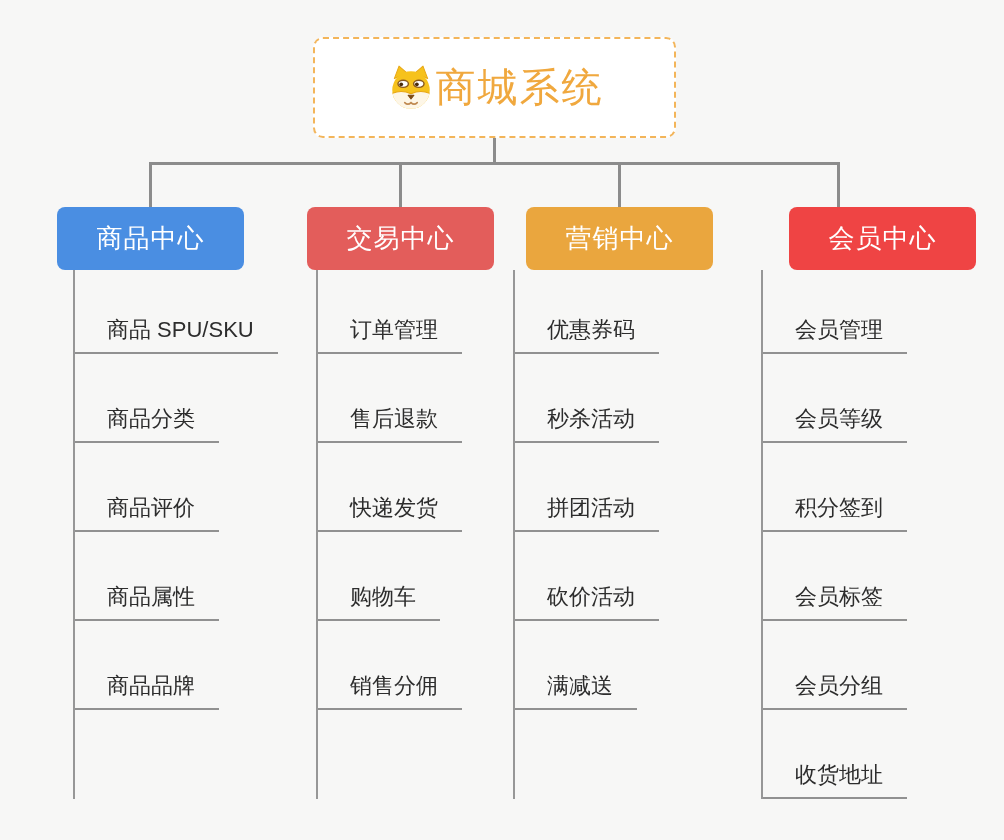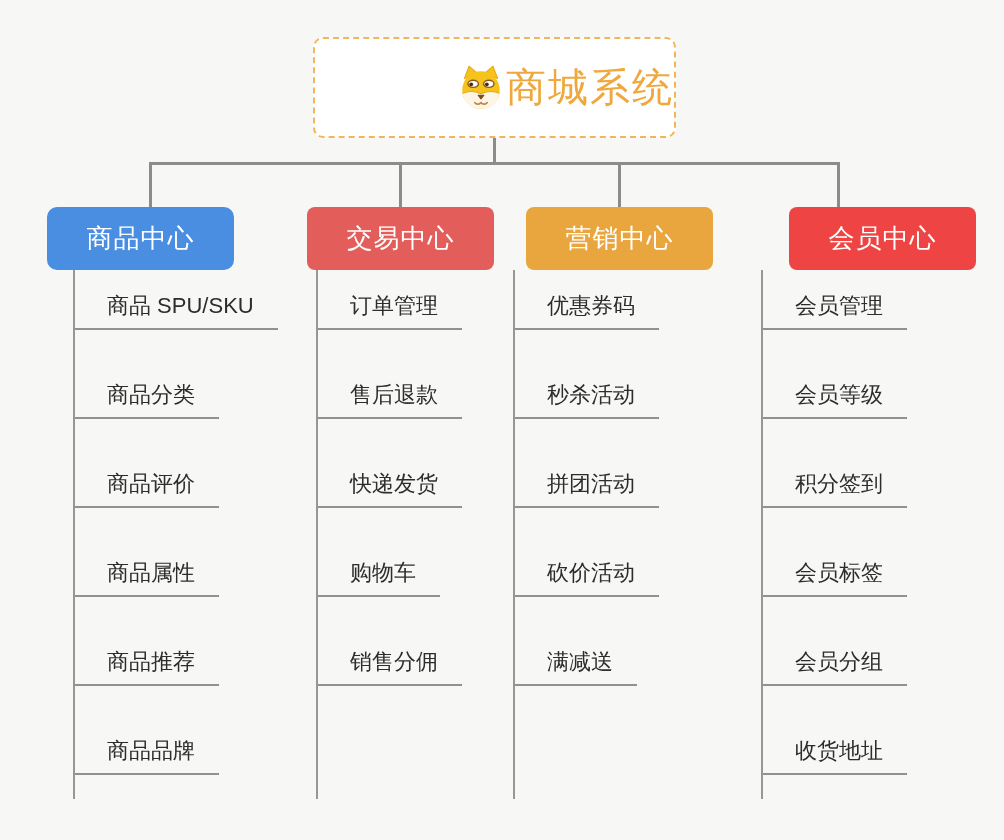--- a/index.html
+++ b/index.html
@@ -15,21 +15,21 @@
   }
 
   
   .root-node {
     position:absolute; left:313px; top:37px;
     width:363px; height:101px;
     background:#ffffff;
     border:2px dashed #f3b55a;
     border-radius:10px;
     box-sizing:border-box;
-    display:flex; align-items:center; justify-content:flex-end;
+    display:flex; align-items:center; justify-content:center;
   }
   .root-title {
     font-size:40px;
     letter-spacing:2px;
     color:#f0a83e;
     font-weight:500;
     white-space:nowrap;
   }
   .root-icon { width:50px; height:50px; flex:0 0 auto; }
 
@@ -47,21 +47,21 @@
     width:187px; height:63px;
     border-radius:8px;
     color:#ffffff;
     font-size:26px;
     letter-spacing:1px;
     display:flex; align-items:center; justify-content:center;
     box-sizing:border-box;
     cursor:default;
     white-space:nowrap;
   }
-  .bh-1 { left:47px;border-radius:10px; }  .bh-2 { left:307px; }
+  .bh-1 { left:57px; }  .bh-2 { left:307px; }
   .bh-3 { left:526px; } .bh-4 { left:745px; }
 
   
   .branch-col {
     position:absolute; top:270px;
     height:529px;
     border-left:2px solid #979797;
     display:flex; flex-direction:column; align-items:flex-start;
   }
   .col-1 { left:73px; }  .col-2 { left:316px; }
@@ -71,21 +71,21 @@
     box-sizing:border-box;
     height:89px;
     display:flex; align-items:flex-end;
     padding:0 24px 7px 32px;
     border-bottom:2px solid #919191;
     font-size:22px;
     color:#2d2d2d;
     white-space:nowrap;
     cursor:default;
   }
-  .item:first-child { height:60px; }
+  .item:first-child { height:84px; }
 </style>
 </head>
 <body>
 
 <div class="canvas">
 
   <div class="root-node">
     <svg class="root-icon" viewBox="0 0 48 48" aria-hidden="true">
       <path d="M8,15 L12.5,3 L20,9.5 Z" fill="#f6c21c" stroke="#e8a714" stroke-width="1" stroke-linejoin="round"></path>
       <path d="M40,15 L35.5,3 L28,9.5 Z" fill="#f6c21c" stroke="#e8a714" stroke-width="1" stroke-linejoin="round"></path>
@@ -112,21 +112,20 @@
   <div class="branch-header bh-1" style="background-color: rgb(74, 142, 226);">商品中心</div>
   <div class="branch-header bh-2" style="background-color: rgb(227, 93, 91);">交易中心</div>
   <div class="branch-header bh-3" style="background-color: rgb(234, 166, 62);">营销中心</div>
   <div class="branch-header bh-4" style="background-color: #ef4444; margin-left: 44px;">会员中心</div>
 
   <div class="branch-col col-1">
     <div class="item">商品 SPU/SKU</div>
     <div class="item">商品分类</div>
     <div class="item">商品评价</div>
     <div class="item">商品属性</div>
-    <div class="item">商品推荐</div>
     <div class="item">商品品牌</div>
   </div>
 
   <div class="branch-col col-2">
     <div class="item">订单管理</div>
     <div class="item">售后退款</div>
     <div class="item">快递发货</div>
     <div class="item">购物车</div>
     <div class="item">销售分佣</div>
   </div>

